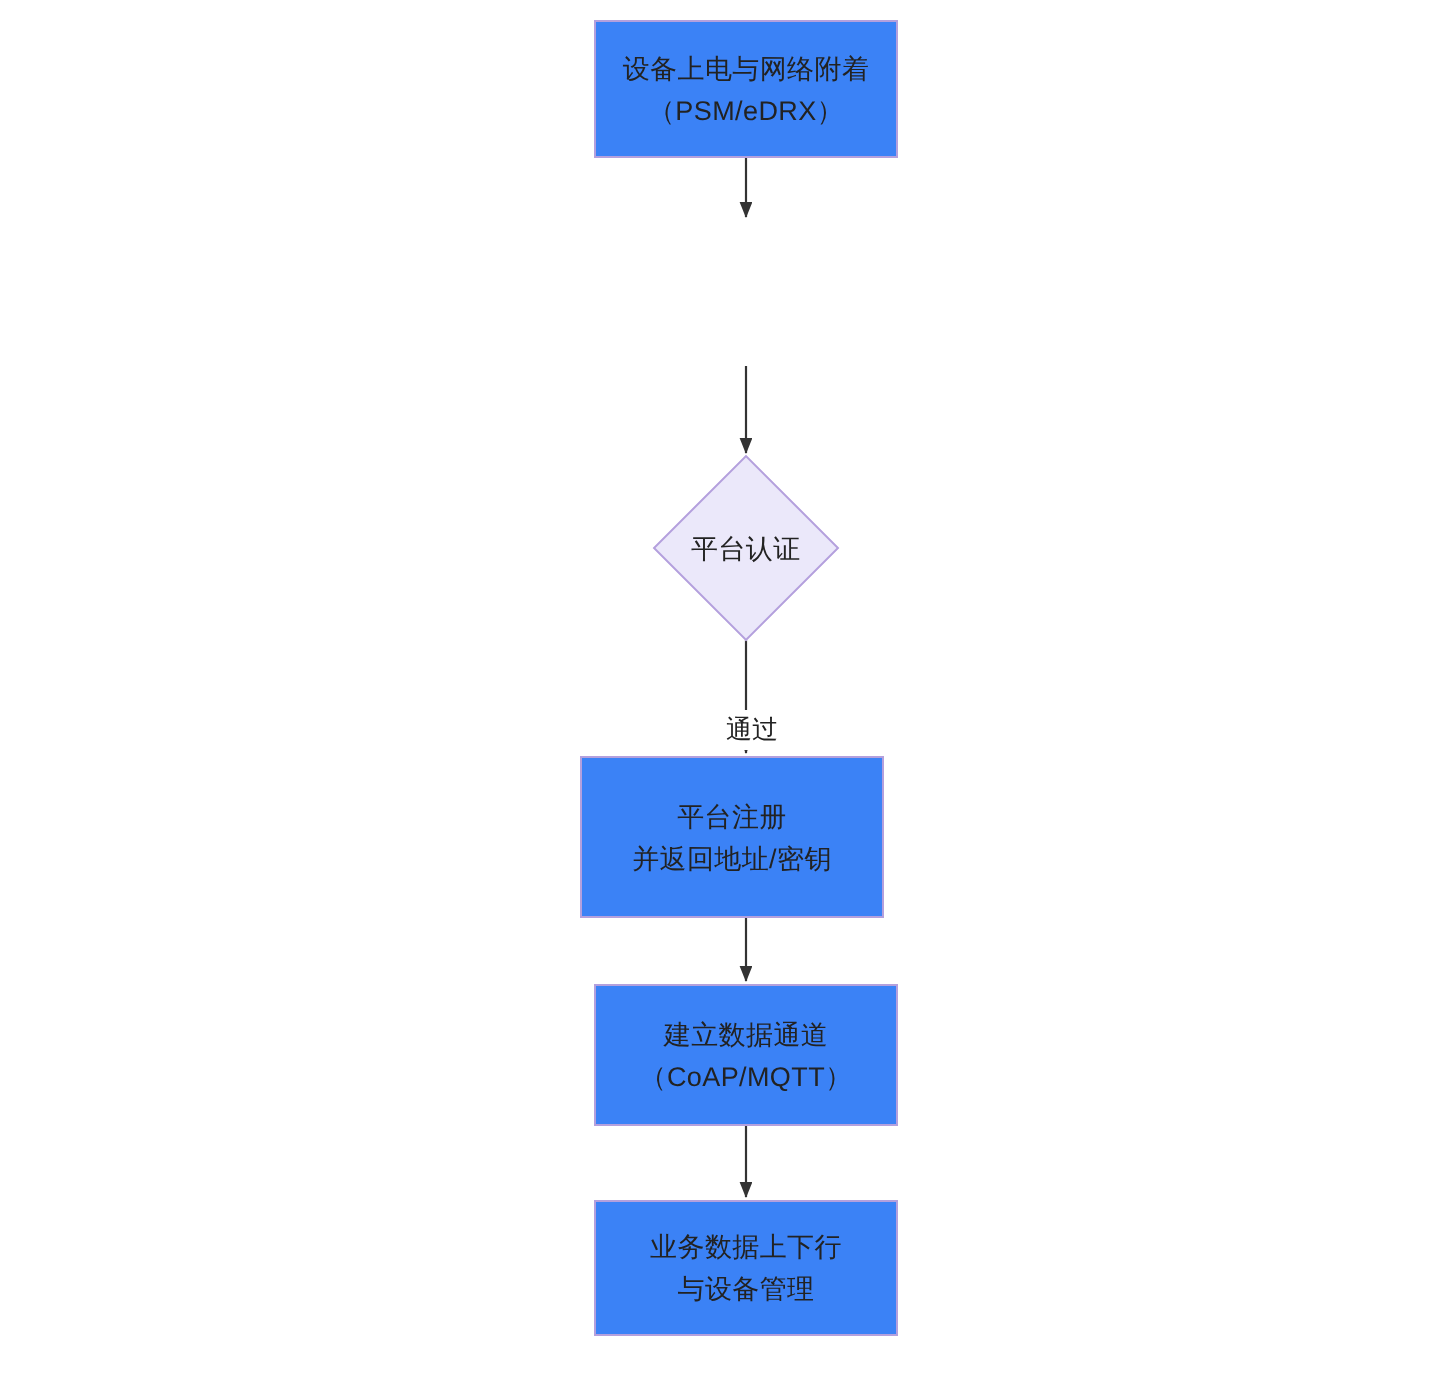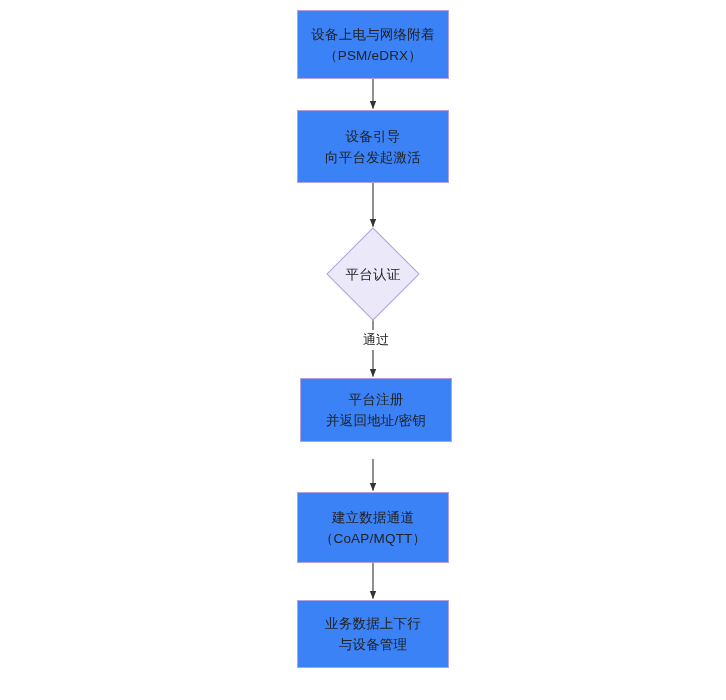--- a/index.html
+++ b/index.html
@@ -97,34 +97,30 @@
     <line x1="373" y1="459" x2="373" y2="490.5" stroke="#333333" stroke-width="1.1" marker-end="url(#arrowhead)"></line>
 
     <line x1="373" y1="563" x2="373" y2="598.5" stroke="#333333" stroke-width="1.1" marker-end="url(#arrowhead)"></line>
   </svg>
 
   <div class="node" style="left:297px; top:10px; width:152px; height:69px;">
     <span class="node-text">设备上电与网络附着
 （PSM/eDRX）</span>
   </div>
 
-  <div class="node" style="left:297px; top:110px; width:152px; height:73px;">
-    <span class="node-text">设备引导
-向平台发起激活</span>
-  </div>
 
   <div class="node-decision" style="left:340px; top:241px; width:66px; height:66px;">
     <span class="node-text">平台认证</span>
   </div>
 
-  <div class="edge-label" style="left:354px; top:330px; width:40px;">
+  <div class="edge-label" style="left:354px; top:355px; width:40px;">
     <span>通过</span>
   </div>
 
-  <div class="node" style="left:300px; top:378px; width:152px; height:64px;">
+  <div class="node" style="left:290px; top:378px; width:152px; height:81px;">
     <span class="node-text">平台注册
 并返回地址/密钥</span>
   </div>
 
   <div class="node" style="left:297px; top:492px; width:152px; height:71px;">
     <span class="node-text">建立数据通道
 （CoAP/MQTT）</span>
   </div>
 
   <div class="node" style="left:297px; top:600px; width:152px; height:68px;">

